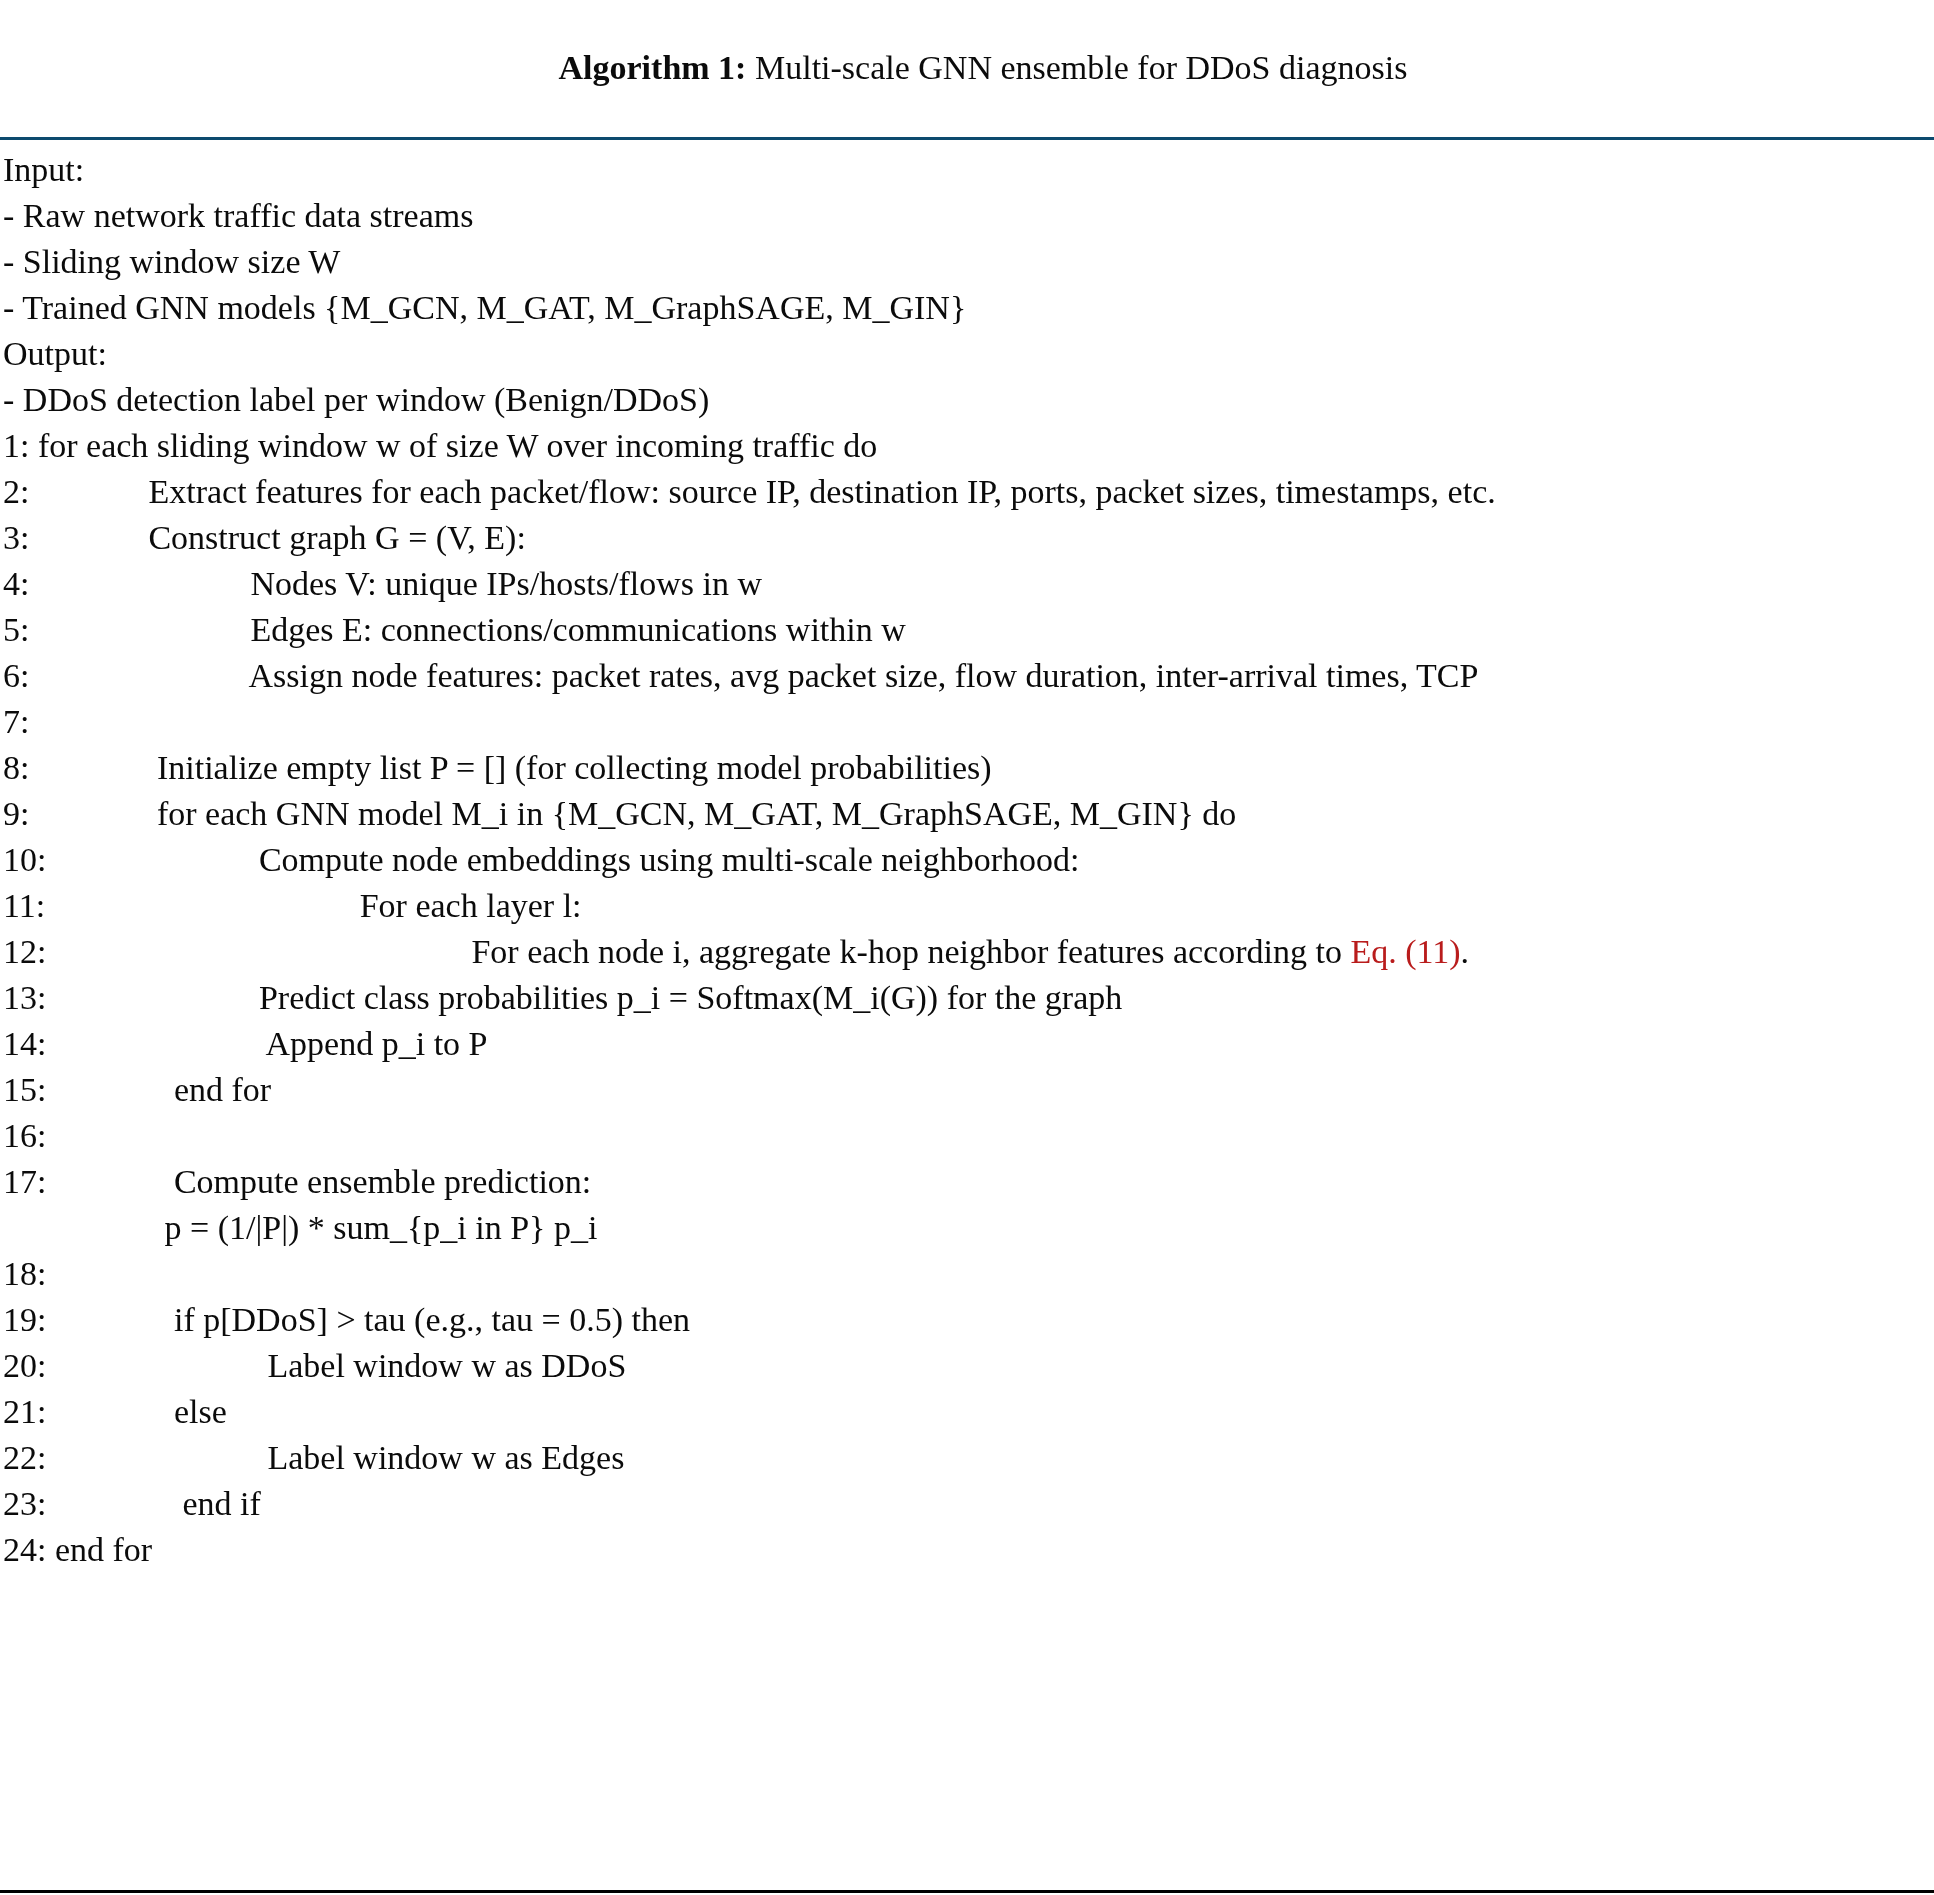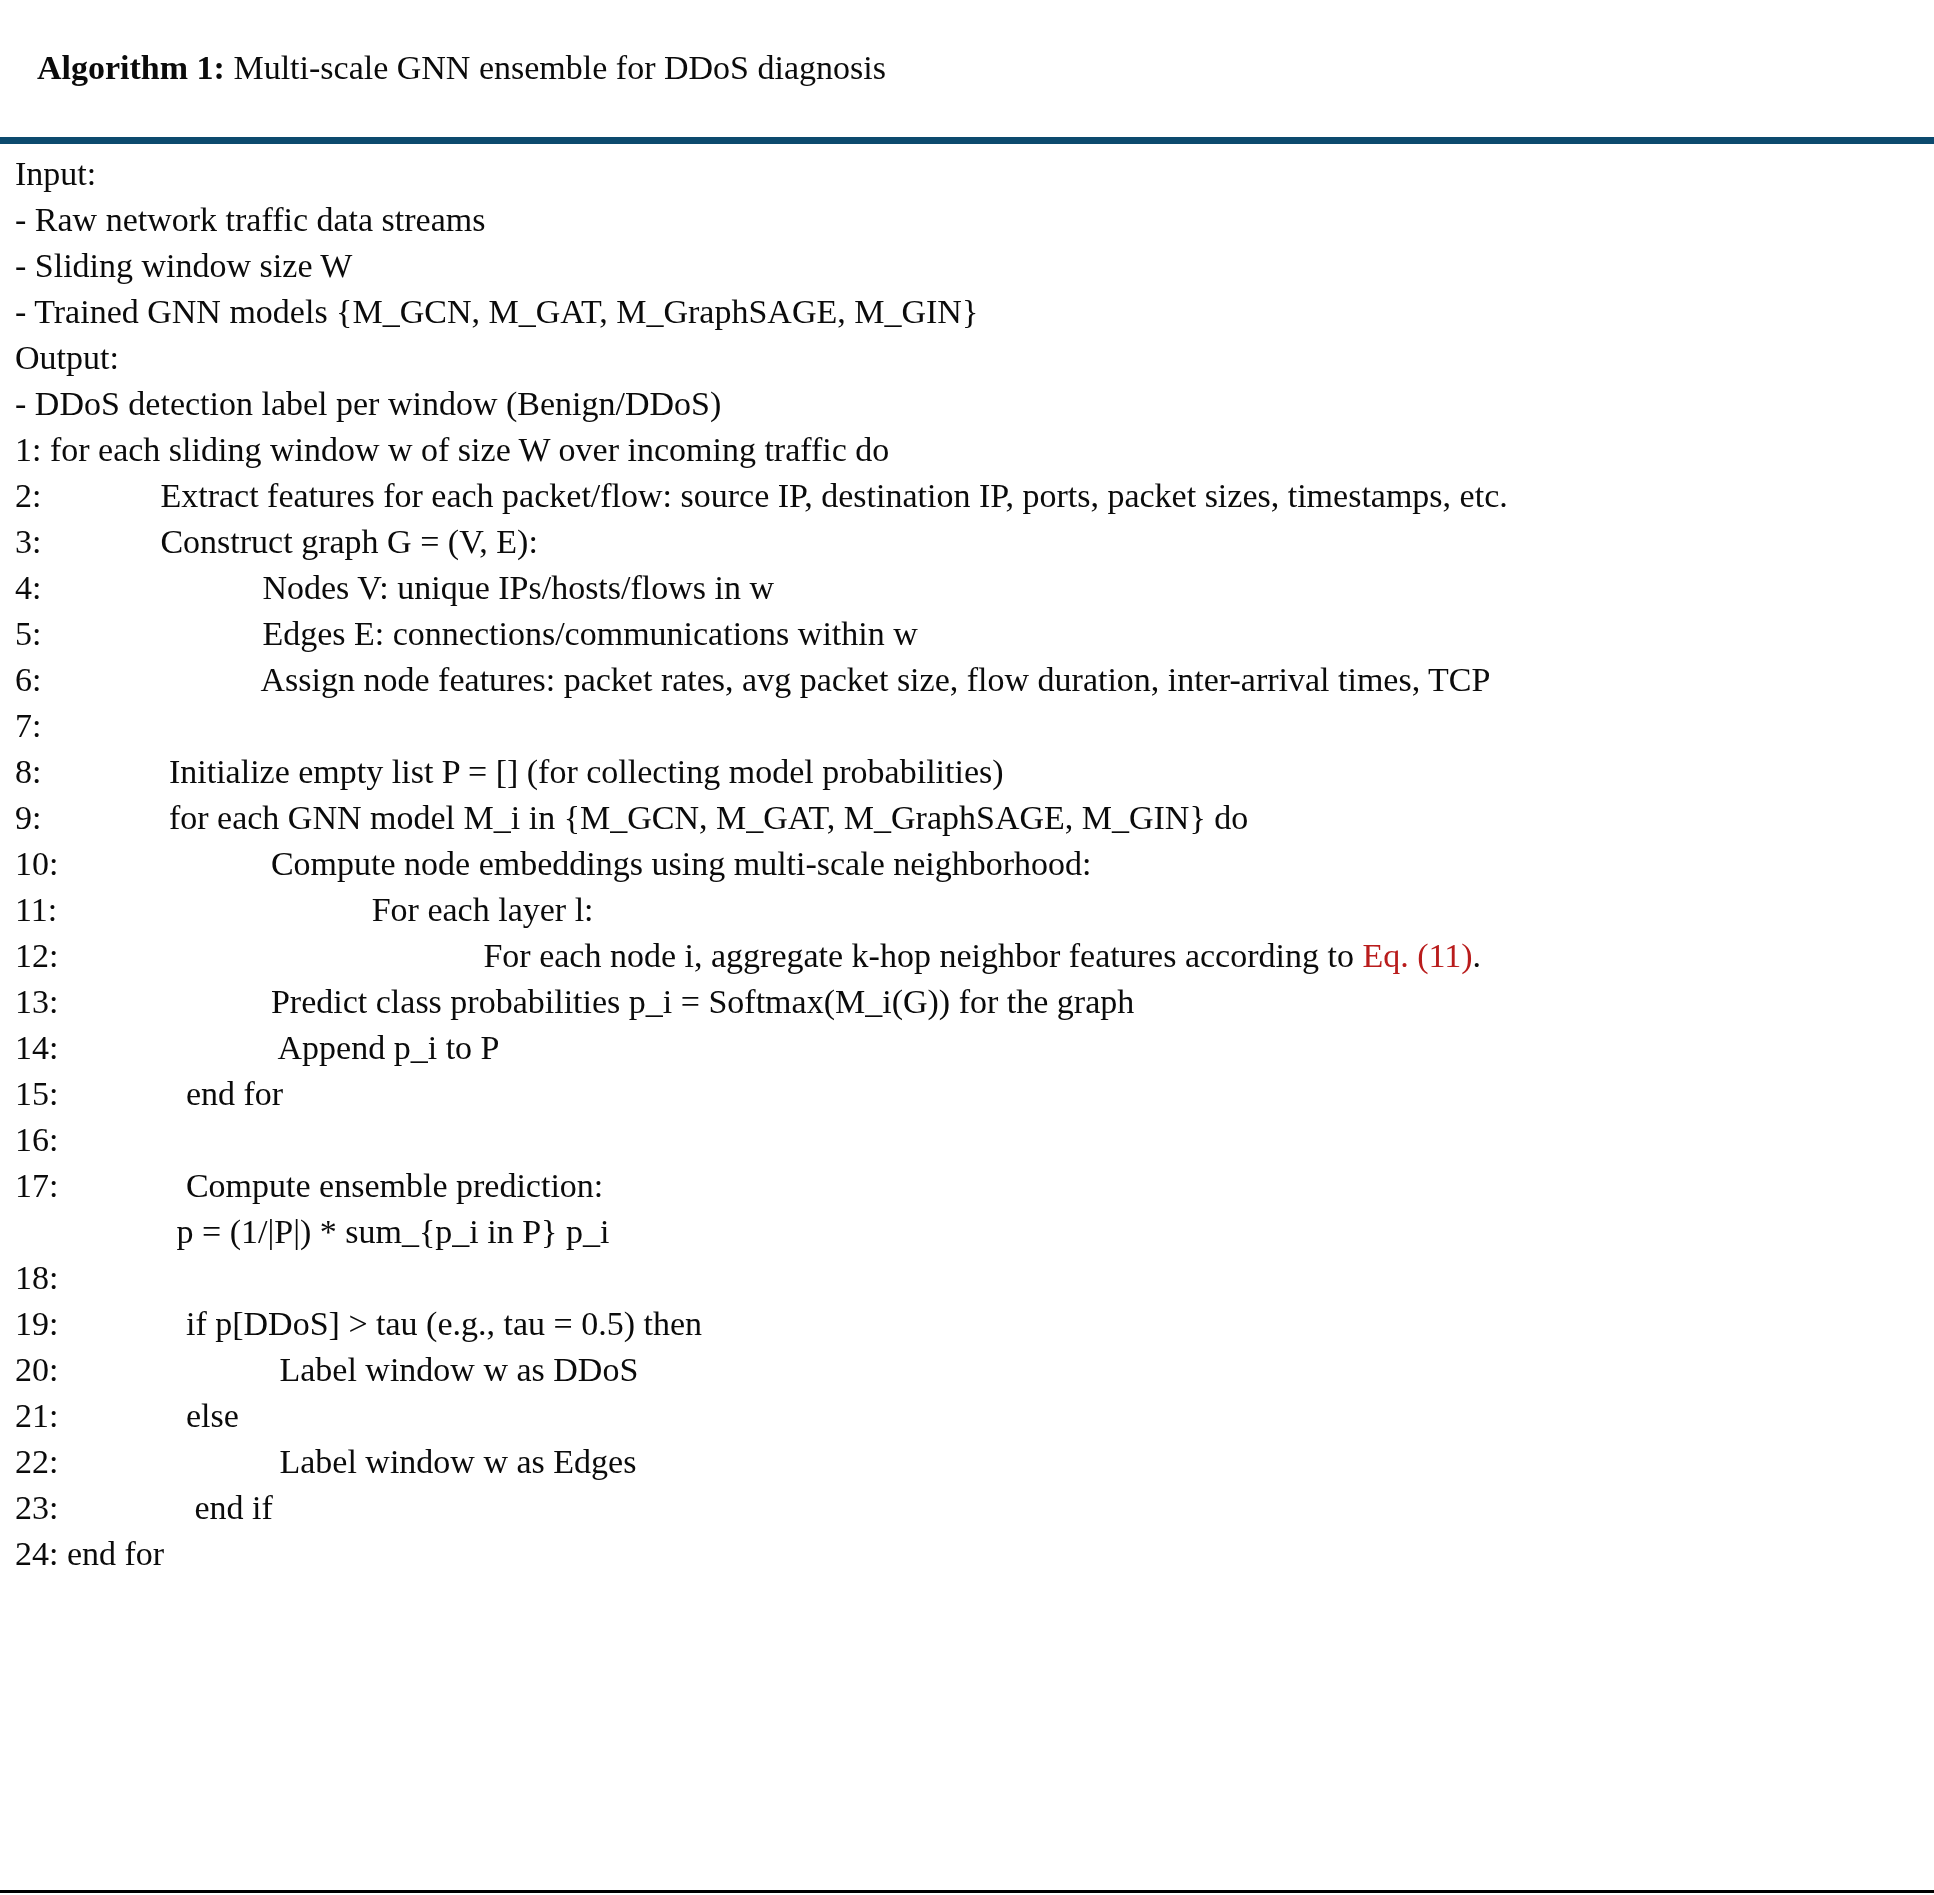--- a/index.html
+++ b/index.html
@@ -15,31 +15,32 @@
     color: #0b0b0b;
     font-family: "Liberation Serif", "DejaVu Serif", serif;
     overflow: hidden;
     box-sizing: border-box;
   }
   .algo-title {
     box-sizing: border-box;
     padding: 8px 6px 9px 3px;
     font-size: 34px;
     line-height: 40px;
-    border-bottom: 7px solid #0c4a6e;
+    border-bottom: 3px solid #0c4a6e;
     white-space: pre-wrap;
+    text-align: center;
   }
   .algo-title .bold {
     font-weight: bold;
   }
   .algo-title span {
     white-space: pre-wrap;
   }
   .algo-body {
-    padding: 7px 6px 0 15px;
+    padding: 7px 6px 0 3px;
   }
   .line {
     font-size: 34px;
     line-height: 46px;
     min-height: 46px;
     white-space: pre-wrap;
   }
   .line .txt {
     white-space: pre-wrap;
   }

